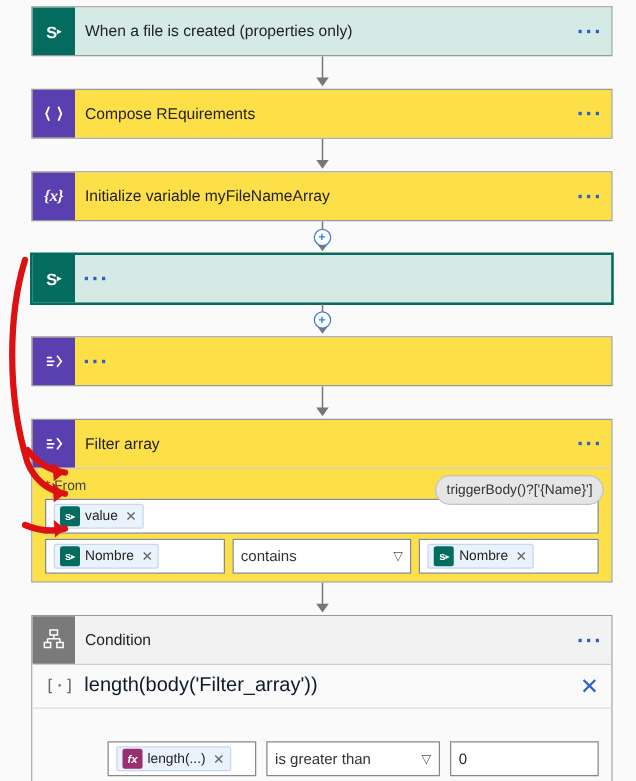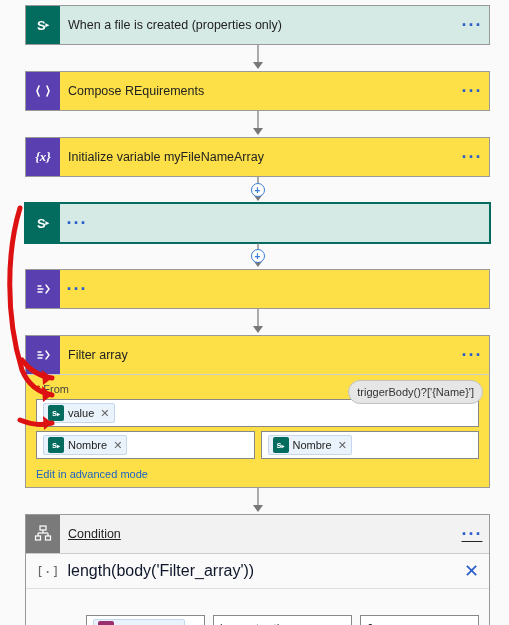--- a/index.html
+++ b/index.html
@@ -13,21 +13,21 @@
   .header .dots { width:34px; text-align:center; color:#2c5fc9; font-size:18px; font-weight:bold; letter-spacing:1px; cursor:pointer; }
   .arrow { width:100%; height:26px; position:relative; }
   .arrow svg { position:absolute; left:50%; top:0; transform:translateX(-50%); }
   .plus { position:absolute; left:50%; top:50%; width:14px; height:14px; border:1px solid #3a7dd9; border-radius:50%; background:#fff; transform:translate(-50%,-50%); display:flex; align-items:center; justify-content:center; color:#3a7dd9; font-size:10px; font-weight:bold; cursor:pointer; z-index:3; }
 
   .sp-teal { background:#036c5f; }
   .sp-teal-light { background:#d6eae5; }
   .purple { background:#5a3fb0; }
   .purple-light { background:#fde047; }
   .grey { background:#7a7a7a; }
-  .grey-light { background:#f2f2f2;text-decoration:underline; }
+  .grey-light { background:#f2f2f2; }
 
   .body { border-top:1px solid #ccc; background:#fde047; padding:8px 10px 6px 10px; font-size:12px; }
   .label-req::before { content:"* "; color:#c00; font-size:11px; }
   .label-txt { color:#444; font-size:11px; }
   .row { display:flex; align-items:stretch; gap:6px; margin-top:4px; }
   .input-box { border:1px solid #888; background:#fff; display:flex; align-items:center; gap:6px; padding:3px 6px; height:28px; }
   .pill { display:inline-flex; align-items:center; gap:4px; height:20px; border:1px solid #c5d7ef; background:#eaf2fb; border-radius:2px; padding:0 4px; font-size:11px; }
   .pill .picon { width:16px; height:16px; display:flex; align-items:center; justify-content:center; background:#036c5f; color:#fff; font-size:9px; font-weight:bold; border-radius:2px; }
   .pill .picon.fx { background:#9a2f6f; font-style:italic; }
   .pill .x { color:#666; font-size:11px; padding-left:2px; }
@@ -163,30 +163,31 @@
           </div>
         </div>
         <div class="row">
           <div class="input-box" style="flex:1.2">
             <span class="pill">
               <span class="picon">s<span style="font-size:6px">▸</span></span>
               <span>Nombre</span>
               <span class="x">✕</span>
             </span>
           </div>
+          <div class="select" style="flex:1.2">
+            <span>contains</span>
+            <span class="chev">▽</span>
+          </div>
           <div class="input-box" style="flex:1.2">
             <span class="pill">
               <span class="picon">s<span style="font-size:6px">▸</span></span>
               <span>Nombre</span>
               <span class="x">✕</span>
             </span>
           </div>
-        </div>
-        <div style="margin-top:8px">
-          <span class="link">Edit in advanced mode</span>
         </div>
       </div>
       <div class="chip-rt" style="right:6px; top:44px">triggerBody()?['{Name}']</div>
     </div>
 
     <div class="arrow">
       <svg width="14" height="26">
           <line x1="7" y1="0" x2="7" y2="18" stroke="#777" stroke-width="1.2"></line>
           <polygon points="2,17 12,17 7,24" fill="#777"></polygon>
         </svg>

